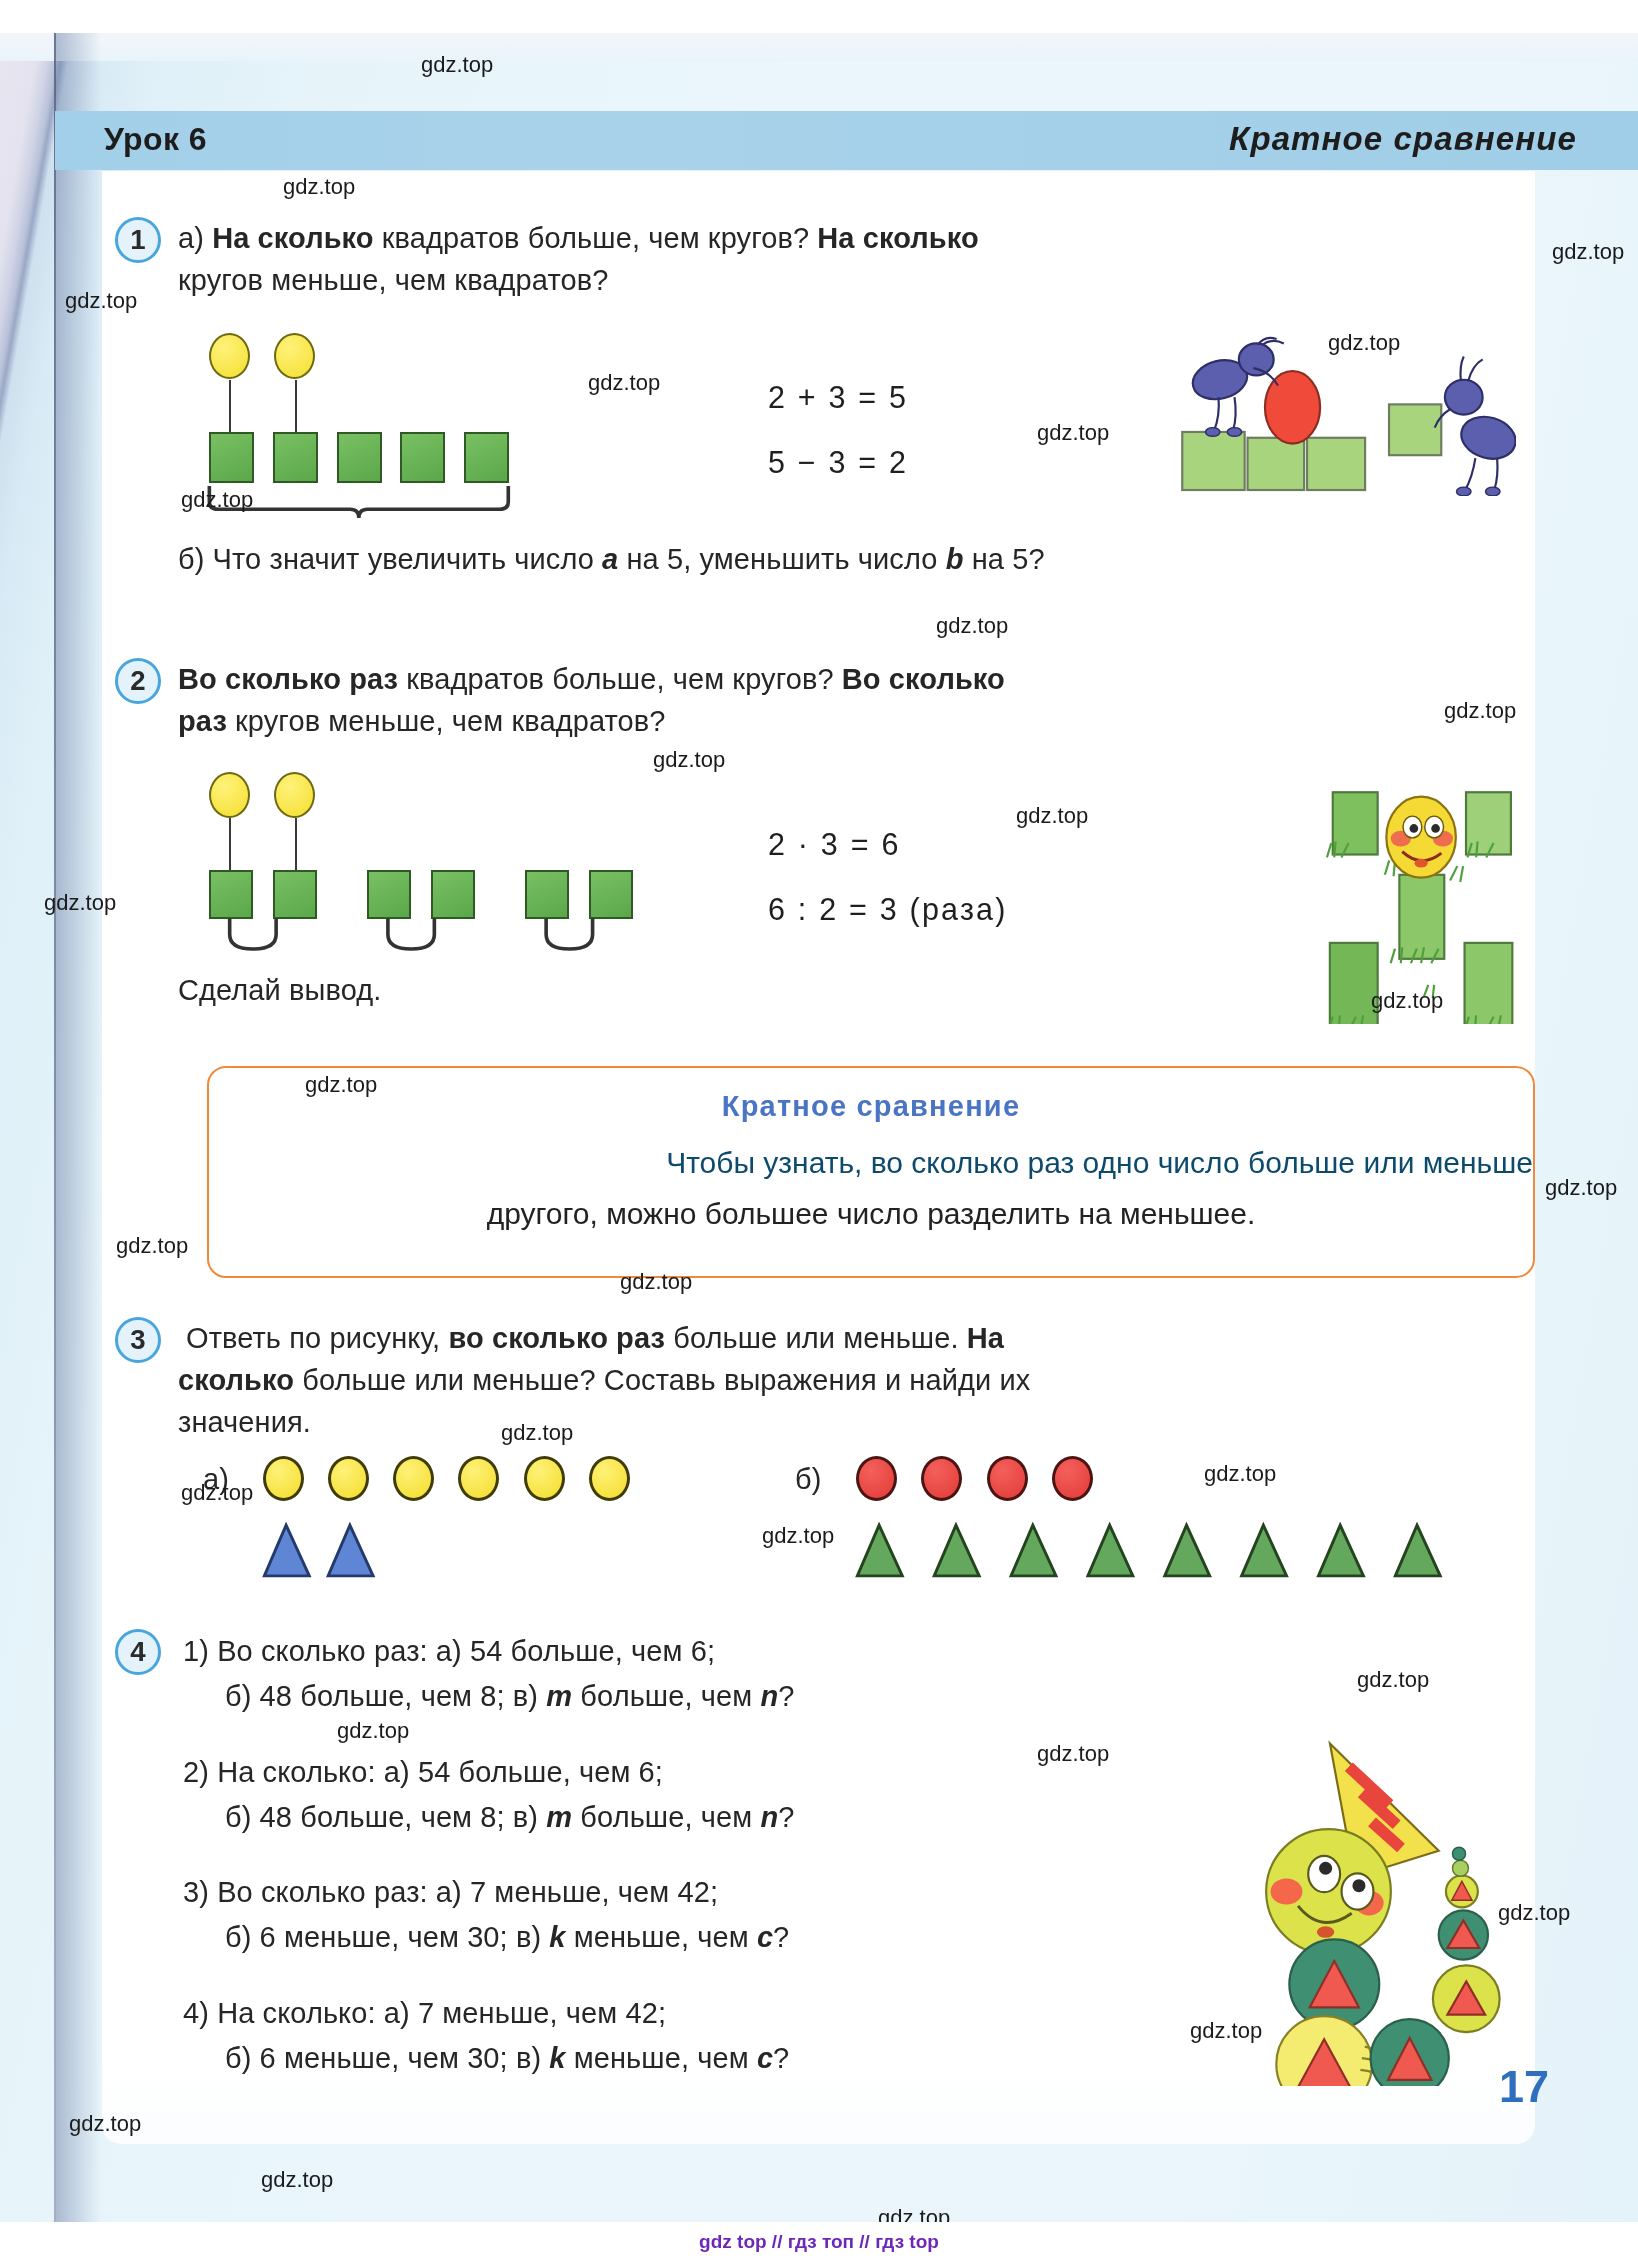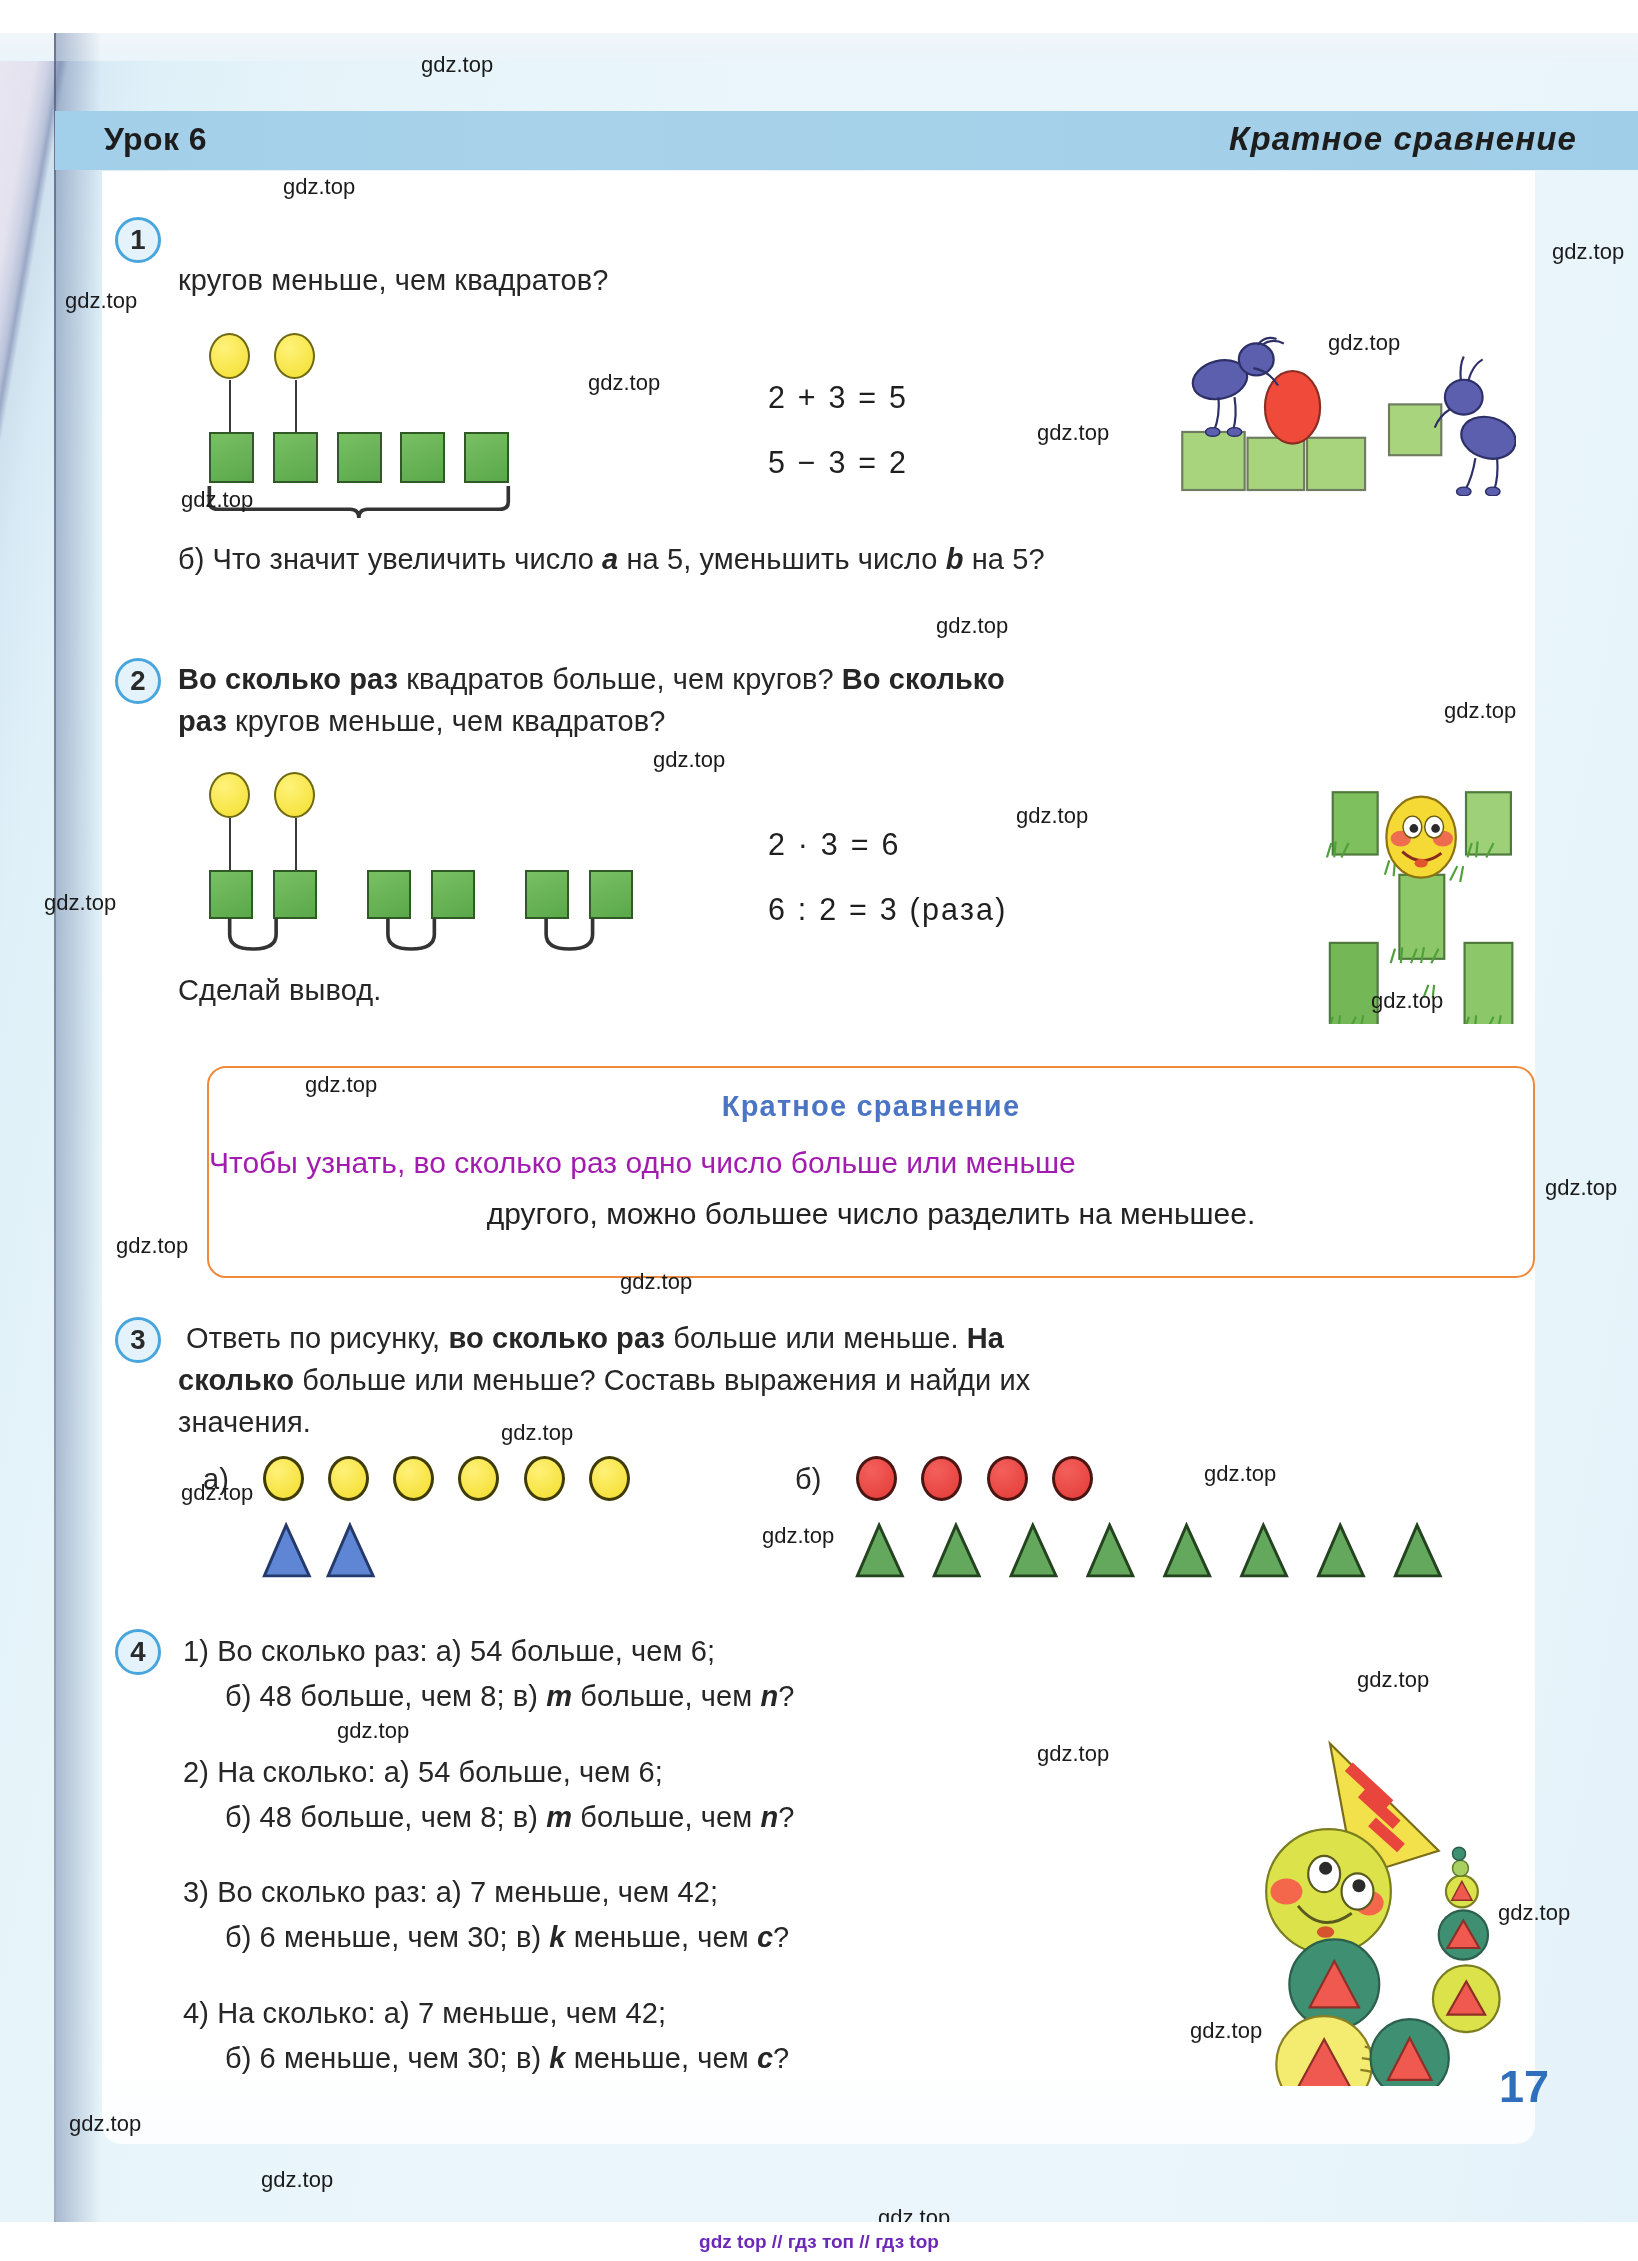--- a/index.html
+++ b/index.html
@@ -131,22 +131,22 @@
     left: 207px; top: 1033px; width: 1328px; height: 212px;
     border: 2.9px solid #ef8a3c;
     border-radius: 19px;
     background: #ffffff;
   }
   .rulebox .rb-title {
     position: absolute; top: 22px; left: 0; width: 100%;
     text-align: center;
     color: #4a74c4; font-size: 29px; font-weight: 700; letter-spacing: 1.2px;
   }
-  .rulebox .rb-l1 { position: absolute; top: 78px; left: 0; width: 100%; text-align: left;
-                    font-size: 30px; color: #a21caf; }
+  .rulebox .rb-l1 { position: absolute; top: 78px; left: 0; width: 100%; text-align: right;
+                    font-size: 30px; color: #0c4a6e; }
   .rulebox .rb-l2 { position: absolute; top: 129px; left: 0; width: 100%; text-align: center;
                     font-size: 30px; color: #222; }
 
   
   .sq {
     position: absolute;
     background: linear-gradient(155deg, #79c063, #5aa84a);
     border: 2.9px solid #2f5a26;
   }
   .circ {
@@ -200,20 +200,21 @@
     <div class="header-band">
       <div class="lesson-no">Урок 6</div>
       <div class="lesson-title">Кратное сравнение</div>
     </div>
 
     <div class="content-card"></div>
 
     <div class="exno" style="left:115px; top:184px;">
       <span>1</span>
     </div>
+    <div class="txt" style="left:178px; top:187px; width:1299px;">а) <b>На сколько</b> квадратов больше, чем кругов? <b>На сколько</b></div>
     <div class="txt" style="left:178px; top:229px; width:1299px;">кругов меньше, чем квадратов?</div>
 
     <div>
       <div class="circ" style="left:209px; top:300px; width:41px; height:46px;"></div>
       <div class="circ" style="left:274px; top:300px; width:41px; height:46px;"></div>
       <div class="stick" style="left:229px; top:347px; height:52px;"></div>
       <div class="stick" style="left:295px; top:347px; height:52px;"></div>
 
       <div class="sq" style="left:209px; top:399px; width:45px; height:51px;"></div>
       <div class="sq" style="left:273px; top:399px; width:45px; height:51px;"></div>

